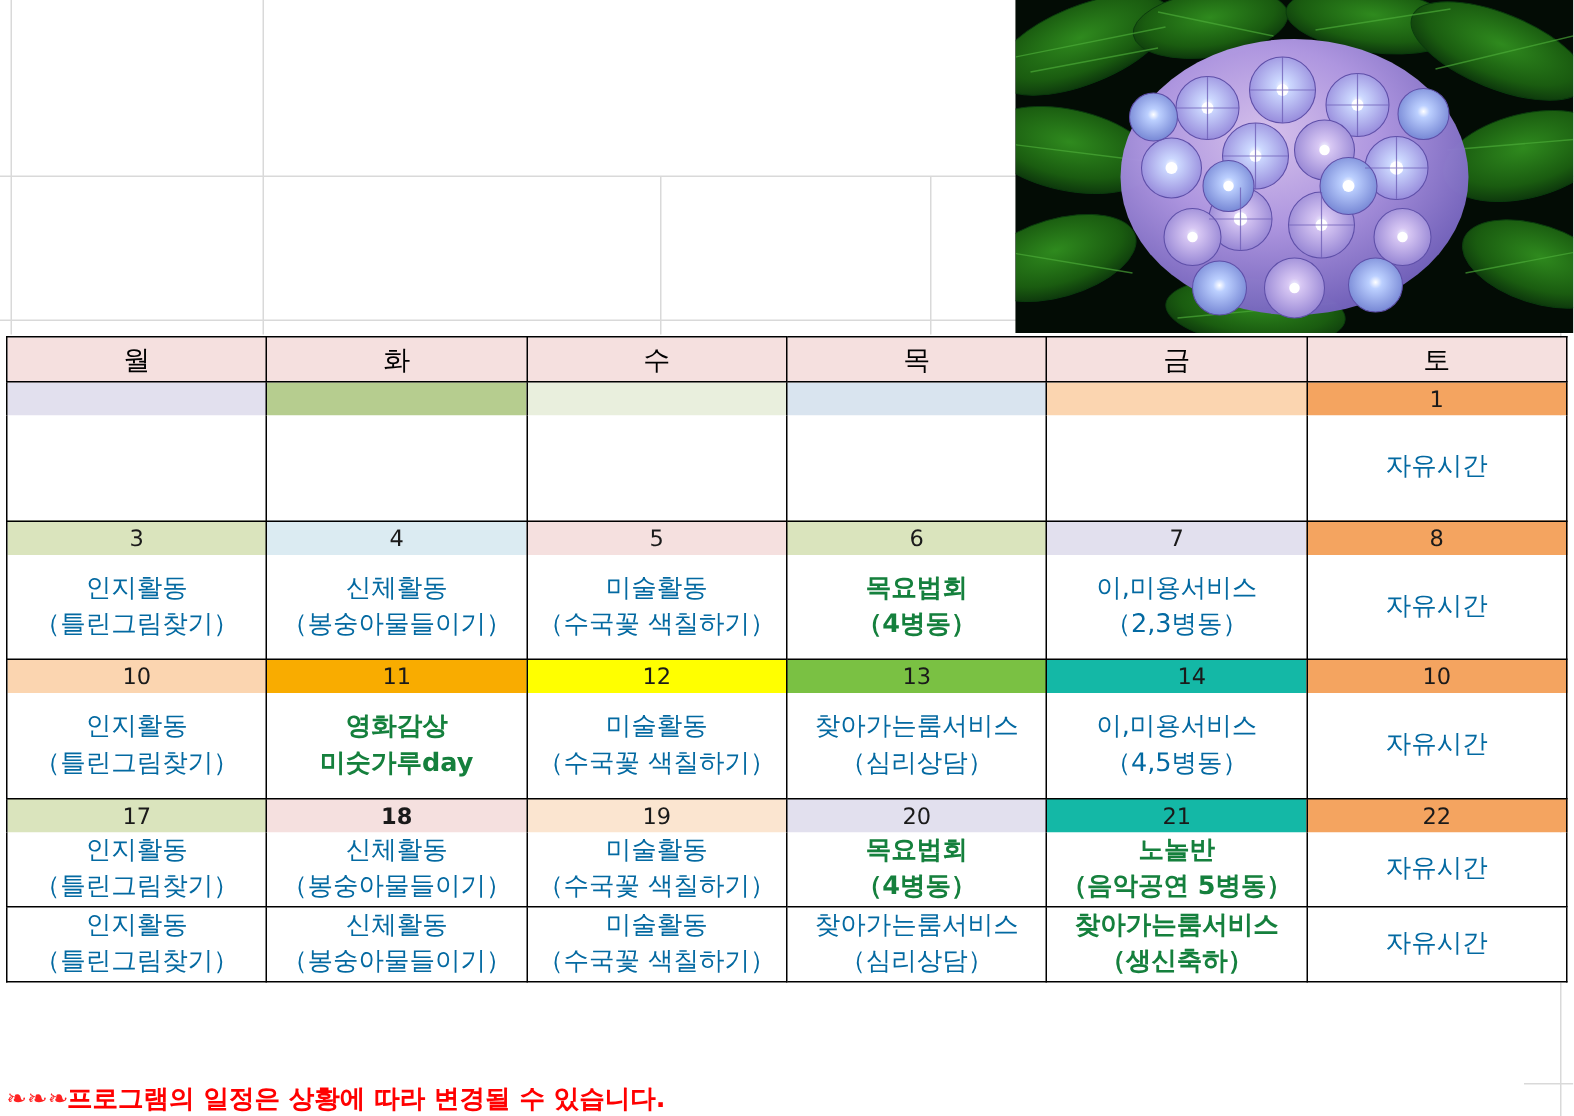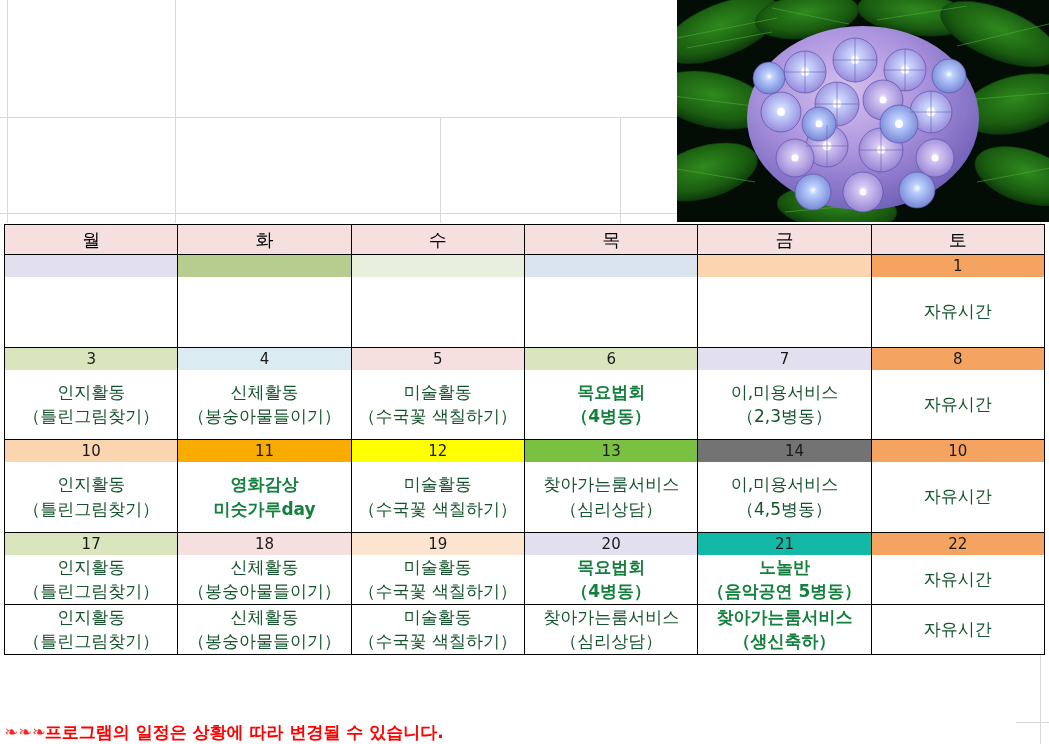--- a/index.html
+++ b/index.html
@@ -88,21 +88,21 @@
     line-height: 22px;
     color: #1a1a1a;
     border-bottom: none !important;
   }
   .daybody {
     background: #ffffff;
     height: 70px;
     border-top: none !important;
     font-size: 17px;
     line-height: 1.45;
-    color: #14532d;
+    color: #0369a1;
     padding: 2px 1px 4px 1px;
   }
   .daybody.short { height: 48px; }
   .daybody .l1, .daybody .l2 { display: block; white-space: nowrap; }
   .daybody.red { color: #15803d; font-weight: 700; }
   .empty-body { height: 70px; background: #fff; border-top: none !important; }
   .blank-num { height: 22px; border-bottom: none !important; }
 
   
   #footnote {
@@ -315,21 +315,21 @@
           </td>
           <td class="daybody">
             <span class="l1">자유시간</span>
           </td>
         </tr>
         <tr>
           <td class="daynum" style="background: rgb(251, 213, 176);">10</td>
           <td class="daynum" style="background: rgb(249, 172, 0);">11</td>
           <td class="daynum" style="background: rgb(255, 255, 0);">12</td>
           <td class="daynum" style="background: rgb(122, 193, 67);">13</td>
-          <td class="daynum" style="background: #737373; padding-left: 20px;">14</td>
+          <td class="daynum" style="background: #14b8a6; padding-left: 20px;">14</td>
           <td class="daynum" style="background: rgb(244, 164, 96);">10</td>
         </tr>
         <tr>
           <td class="daybody">
             <span class="l1">인지활동</span>
             <span class="l2">（틀린그림찾기）</span>
           </td>
           <td class="daybody red">
             <span class="l1">영화감상</span>
             <span class="l2">미숫가루day</span>
@@ -345,21 +345,21 @@
           <td class="daybody">
             <span class="l1">이,미용서비스</span>
             <span class="l2">（4,5병동）</span>
           </td>
           <td class="daybody">
             <span class="l1">자유시간</span>
           </td>
         </tr>
         <tr>
           <td class="daynum" style="background: rgb(218, 228, 189);">17</td>
-          <td class="daynum" style="background: rgb(245, 224, 223);">18</td>
+          <td class="daynum" style="background: rgb(245, 224, 223); font-weight: bold;">18</td>
           <td class="daynum" style="background: rgb(251, 229, 208);">19</td>
           <td class="daynum" style="background: rgb(226, 224, 238);">20</td>
           <td class="daynum" style="background: #14b8a6;">21</td>
           <td class="daynum" style="background: rgb(244, 164, 96);">22</td>
         </tr>
         <tr>
           <td class="daybody short">
             <span class="l1">인지활동</span>
             <span class="l2">（틀린그림찾기）</span>
           </td>

